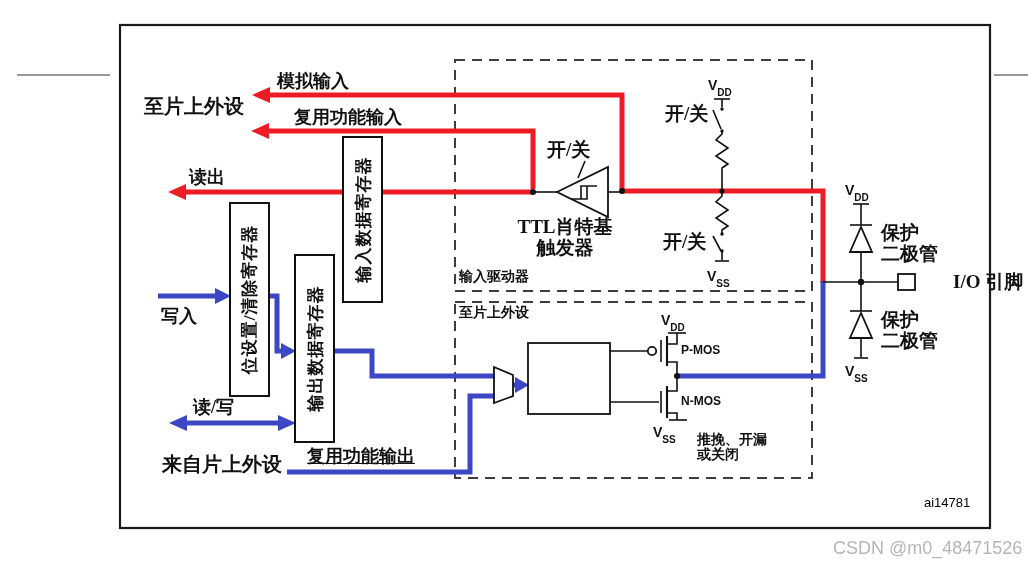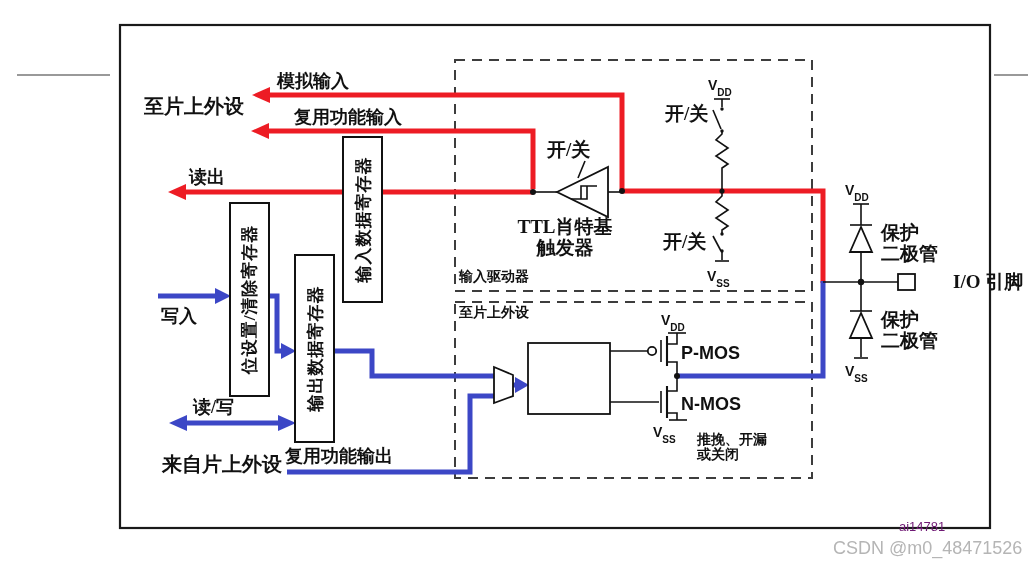--- a/index.html
+++ b/index.html
@@ -3,35 +3,35 @@
 <meta charset="utf-8">
 <style>
   html,body{margin:0;padding:0;background:#fff;}
   #stage{
     position:relative;width:1028px;height:568px;background:#fff;overflow:hidden;
     font-family:"Liberation Serif","DejaVu Serif",serif;color:#111;
   }
   #stage svg{position:absolute;left:0;top:0;}
   .lbl{position:absolute;white-space:nowrap;font-weight:bold;line-height:1.08;}
   .fs20{font-size:20px;} .fs18{font-size:18px;} .fs16{font-size:14px;}
-  .fs15{font-size:19px;} .fs14{font-size:18px;}
+  .fs15{font-size:19px;} .fs14{font-size:12px;}
   .latin{font-family:"Liberation Sans","DejaVu Sans",sans-serif;}
   .vlbl{position:absolute;font-family:"Liberation Sans","DejaVu Sans",sans-serif;
         font-weight:bold;font-size:14px;white-space:nowrap;}
   .vlbl sub{font-size:10px;position:relative;top:2px;left:0px;margin-top:15px;}
   .vbox{position:absolute;background:#fff;border:2px solid #111;
         display:flex;align-items:center;justify-content:center;}
   .vtext{transform:rotate(-90deg);white-space:nowrap;font-weight:bold;
          font-size:17px;letter-spacing:1px;}
   .ctrlbox{position:absolute;left:528px;top:343px;width:82px;height:71px;
            display:flex;flex-direction:column;align-items:center;justify-content:center;
            font-weight:bold;font-size:18px;line-height:1.25;}
   .center2{text-align:center;}
-  .figid{position:absolute;left:899px;top:495px;font-size:13px;font-weight:normal;
-         font-family:"Liberation Sans","DejaVu Sans",sans-serif;color:#701a75;margin-top:24px;}
+  .figid{position:absolute;left:924px;top:495px;font-size:13px;font-weight:normal;
+         font-family:"Liberation Sans","DejaVu Sans",sans-serif;color:#000000;}
   .wm{position:absolute;left:833px;top:538px;font-size:18px;color:#b5b5b5;
       font-family:"Liberation Sans","DejaVu Sans",sans-serif;font-weight:normal;}
   
   .kthin{stroke:#111;stroke-width:1.6;fill:none;}
   .kthin2{stroke:#111;stroke-width:2.1;fill:none;}
   .red5{stroke:var(--red);stroke-width:5;fill:none;}
   .blue5{stroke:var(--blue);stroke-width:5;fill:none;}
   .fred{fill:var(--red);stroke:none;}
   .fblue{fill:var(--blue);stroke:none;}
   .whiteshape{fill:#fff;stroke:#111;stroke-width:1.8;}
@@ -166,21 +166,21 @@
     <div class="vtext">输入数据寄存器</div>
   </div>
 
   <div class="lbl fs20" style="left:144px;top:96px;">至片上外设</div>
   <div class="lbl fs18" style="left:277px;top:72px;">模拟输入</div>
   <div class="lbl fs18" style="left:274px;top:108px;margin-left:20px;">复用功能输入</div>
   <div class="lbl fs18" style="left:189px;top:168px;">读出</div>
   <div class="lbl fs18" style="left:161px;top:267px;margin-top:40px;">写入</div>
   <div class="lbl fs18" style="left:193px;top:398px;">读/写</div>
   <div class="lbl fs20" style="left:162px;top:454px;">来自片上外设</div>
-  <div class="lbl fs18" style="left:285px;top:447px;">复用功能输出</div>
+  <div class="lbl fs18" style="left:307px;top:447px;text-decoration:underline;">复用功能输出</div>
 
   <div class="lbl fs16" style="left:459px;top:269px;">输入驱动器</div>
   <div class="lbl fs16" style="left:459px;top:305px;">至片上外设</div>
 
   <div class="lbl fs15" style="left:547px;top:140px;">开/关</div>
   <div class="lbl fs15 center2" style="left:500px;top:217px;width:130px;">
     <div>TTL肖特基</div>
     <div>触发器</div>
   </div>
 

